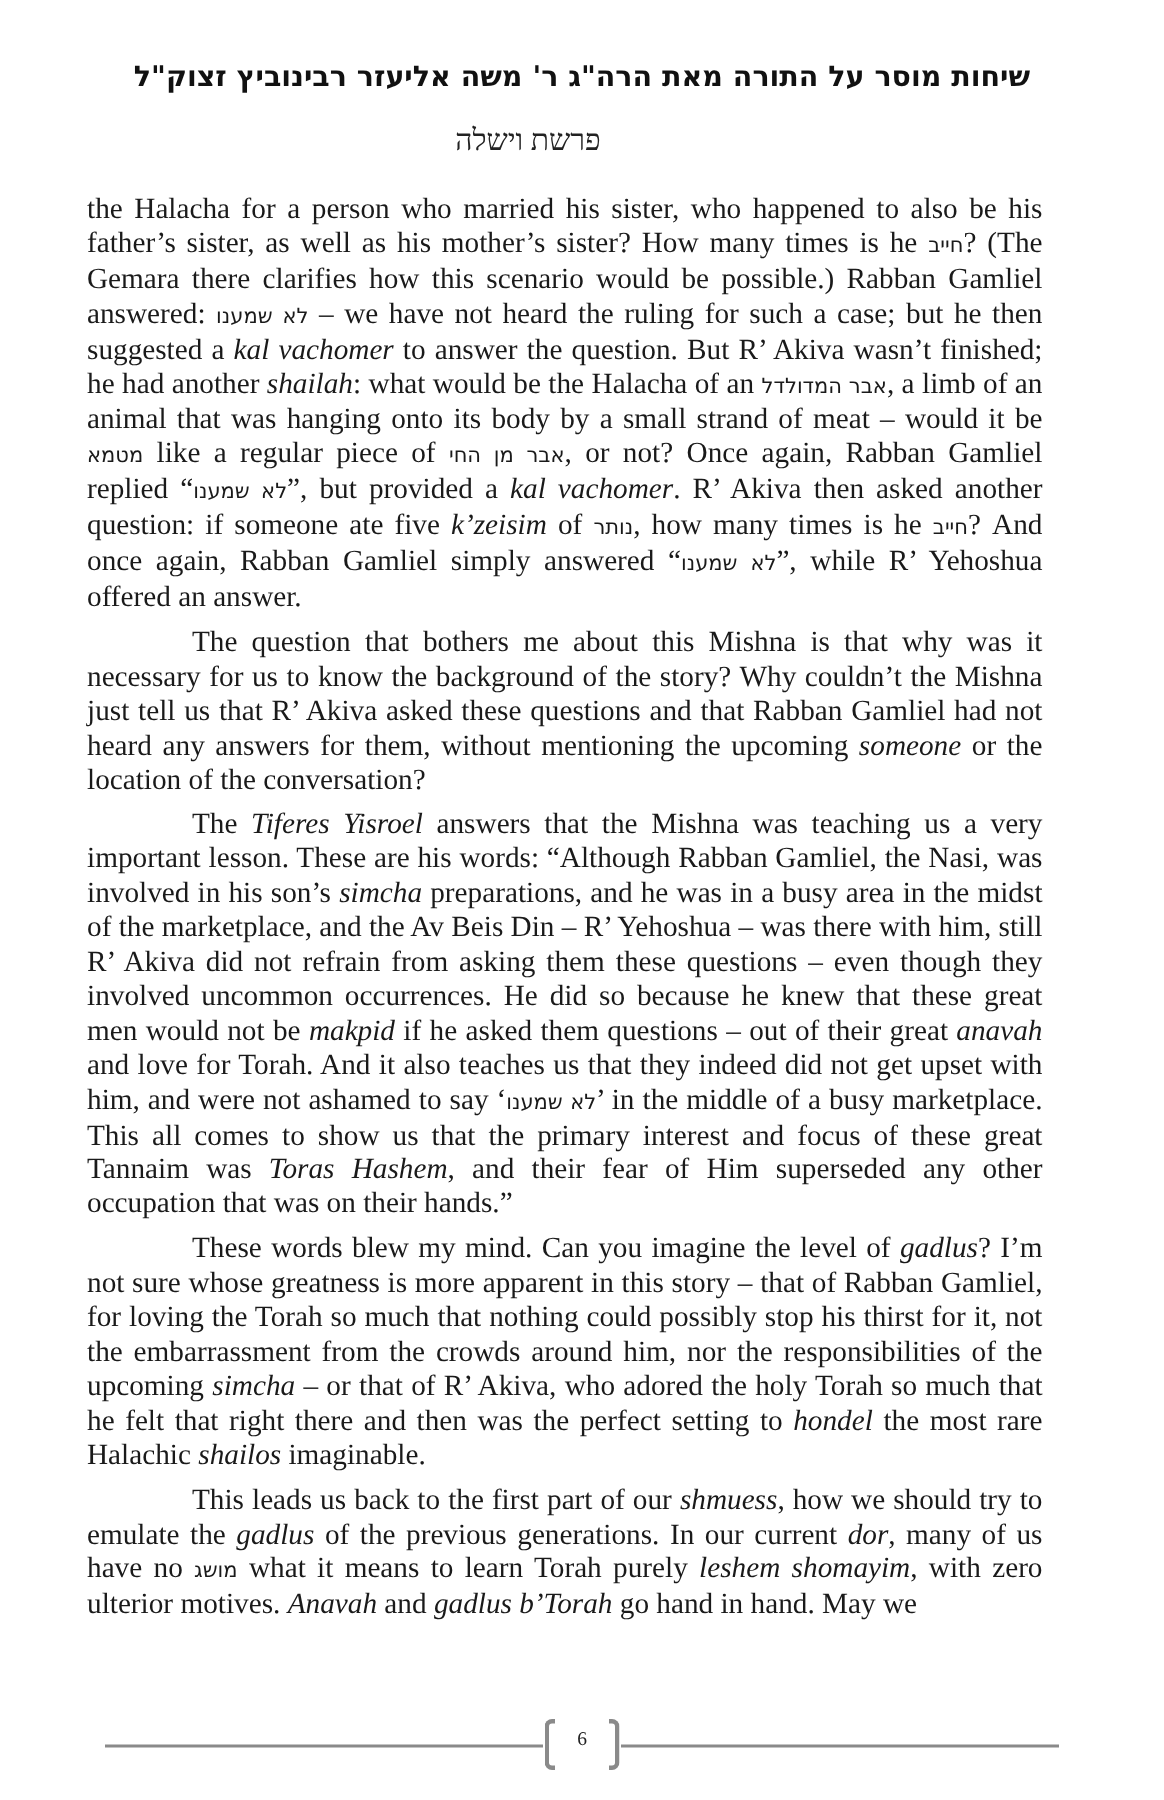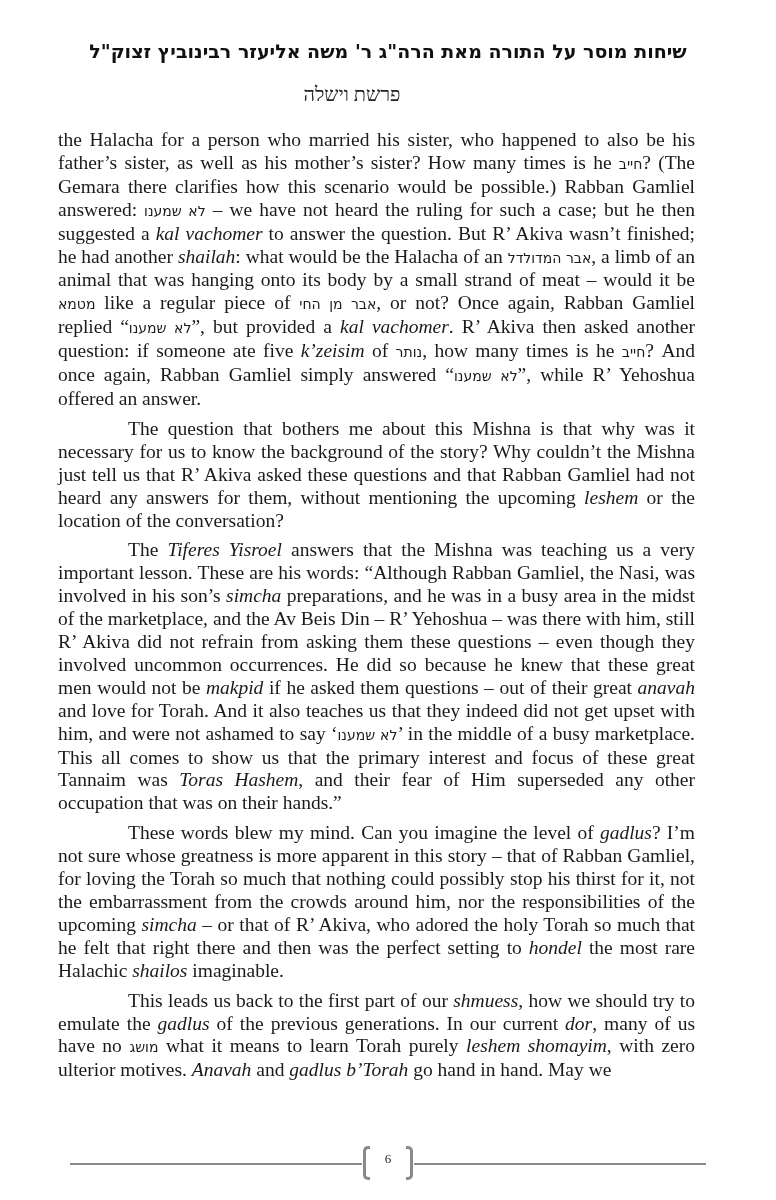--- a/index.html
+++ b/index.html
@@ -40,21 +40,21 @@
   }
 </style>
 </head>
 <body>
 
 <div class="header-title">שיחות מוסר על התורה מאת הרה"ג ר' משה אליעזר רבינוביץ זצוק"ל</div>
 <div class="header-sub">פרשת וישלה</div>
 
 <div class="body-text" id="body-text">
     <p><span>the Halacha for a person who married his sister, who happened to also be his father’s sister, as well as his mother’s sister? How many times is he </span><span class="heb" dir="rtl">חייב</span><span>? (The Gemara there clarifies how this scenario would be possible.) Rabban Gamliel answered: </span><span class="heb" dir="rtl">לא שמענו</span><span> – we have not heard the ruling for such a case; but he then suggested a </span><i>kal vachomer</i><span> to answer the question. But R’ Akiva wasn’t finished; he had another </span><i>shailah</i><span>: what would be the Halacha of an </span><span class="heb" dir="rtl">אבר המדולדל</span><span>, a limb of an animal that was hanging onto its body by a small strand of meat – would it be </span><span class="heb" dir="rtl">מטמא</span><span> like a regular piece of </span><span class="heb" dir="rtl">אבר מן החי</span><span>, or not? Once again, Rabban Gamliel replied “</span><span class="heb" dir="rtl">לא שמענו</span><span>”, but provided a </span><i>kal vachomer</i><span>. R’ Akiva then asked another question: if someone ate five </span><i>k’zeisim</i><span> of </span><span class="heb" dir="rtl">נותר</span><span>, how many times is he </span><span class="heb" dir="rtl">חייב</span><span>? And once again, Rabban Gamliel simply answered “</span><span class="heb" dir="rtl">לא שמענו</span><span>”, while R’ Yehoshua offered an answer.</span></p>
-    <p class="indent"><span>The question that bothers me about this Mishna is that why was it necessary for us to know the background of the story? Why couldn’t the Mishna just tell us that R’ Akiva asked these questions and that Rabban Gamliel had not heard any answers for them, without mentioning the upcoming </span><i>leshem</i><span> or the location of the conversation?</span></p>
+    <p class="indent"><span>The question that bothers me about this Mishna is that why was it necessary for us to know the background of the story? Why couldn’t the Mishna just tell us that R’ Akiva asked these questions and that Rabban Gamliel had not heard any answers for them, without mentioning the upcoming </span><i>someone</i><span> or the location of the conversation?</span></p>
     <p class="indent"><span>The </span><i>Tiferes Yisroel</i><span> answers that the Mishna was teaching us a very important lesson. These are his words: “Although Rabban Gamliel, the Nasi, was involved in his son’s </span><i>simcha</i><span> preparations, and he was in a busy area in the midst of the marketplace, and the Av Beis Din – R’ Yehoshua – was there with him, still R’ Akiva did not refrain from asking them these questions – even though they involved uncommon occurrences. He did so because he knew that these great men would not be </span><i>makpid</i><span> if he asked them questions – out of their great </span><i>anavah</i><span> and love for Torah. And it also teaches us that they indeed did not get upset with him, and were not ashamed to say ‘</span><span class="heb" dir="rtl">לא שמענו</span><span>’ in the middle of a busy marketplace. This all comes to show us that the primary interest and focus of these great Tannaim was </span><i>Toras Hashem</i><span>, and their fear of Him superseded any other occupation that was on their hands.”</span></p>
     <p class="indent"><span>These words blew my mind. Can you imagine the level of </span><i>gadlus</i><span>? I’m not sure whose greatness is more apparent in this story – that of Rabban Gamliel, for loving the Torah so much that nothing could possibly stop his thirst for it, not the embarrassment from the crowds around him, nor the responsibilities of the upcoming </span><i>simcha</i><span> – or that of R’ Akiva, who adored the holy Torah so much that he felt that right there and then was the perfect setting to </span><i>hondel</i><span> the most rare Halachic </span><i>shailos</i><span> imaginable.</span></p>
     <p class="indent"><span>This leads us back to the first part of our </span><i>shmuess</i><span>, how we should try to emulate the </span><i>gadlus</i><span> of the previous generations. In our current </span><i>dor</i><span>, many of us have no </span><span class="heb" dir="rtl">מושג</span><span> what it means to learn Torah purely </span><i>leshem shomayim</i><span>, with zero ulterior motives. </span><i>Anavah</i><span> and </span><i>gadlus b’Torah</i><span> go hand in hand. May we</span></p>
   </div>
 
 <div class="footer">
   <div class="footer-line left"></div>
   <div class="bracket open"></div>
   <div class="page-num">6</div>
   <div class="bracket close"></div>

